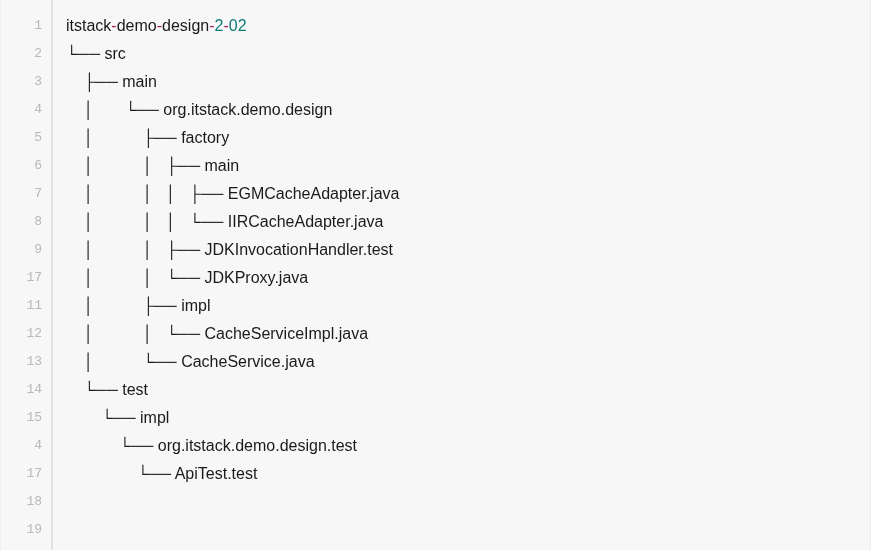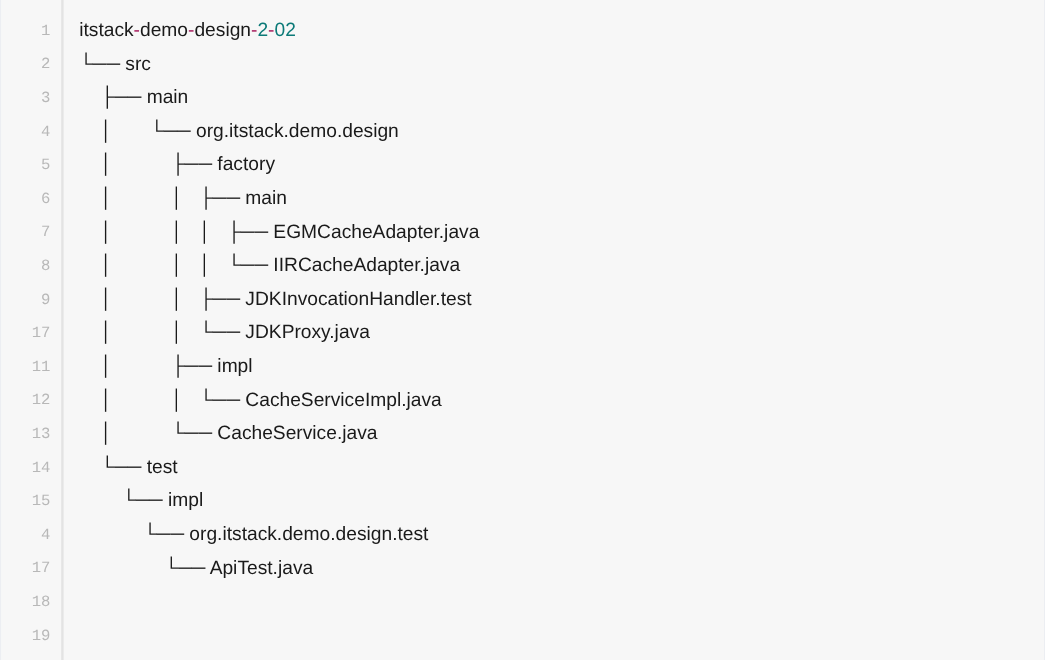--- a/index.html
+++ b/index.html
@@ -94,15 +94,15 @@
       <span class="cl"><span>    │           │   │   ├── EGMCacheAdapter.java</span></span>
       <span class="cl"><span>    │           │   │   └── IIRCacheAdapter.java</span></span>
       <span class="cl"><span>    │           │   ├── JDKInvocationHandler.test</span></span>
       <span class="cl"><span>    │           │   └── JDKProxy.java</span></span>
       <span class="cl"><span>    │           ├── impl</span></span>
       <span class="cl"><span>    │           │   └── CacheServiceImpl.java</span></span>
       <span class="cl"><span>    │           └── CacheService.java</span></span>
       <span class="cl"><span>    └── test</span></span>
       <span class="cl"><span>        └── impl</span></span>
       <span class="cl"><span>            └── org.itstack.demo.design.test</span></span>
-      <span class="cl"><span>                └── ApiTest.java</span></span>
+      <span class="cl"><span>                └── ApiTest.test</span></span>
     </div>
 </div>
 
 </body></html>

